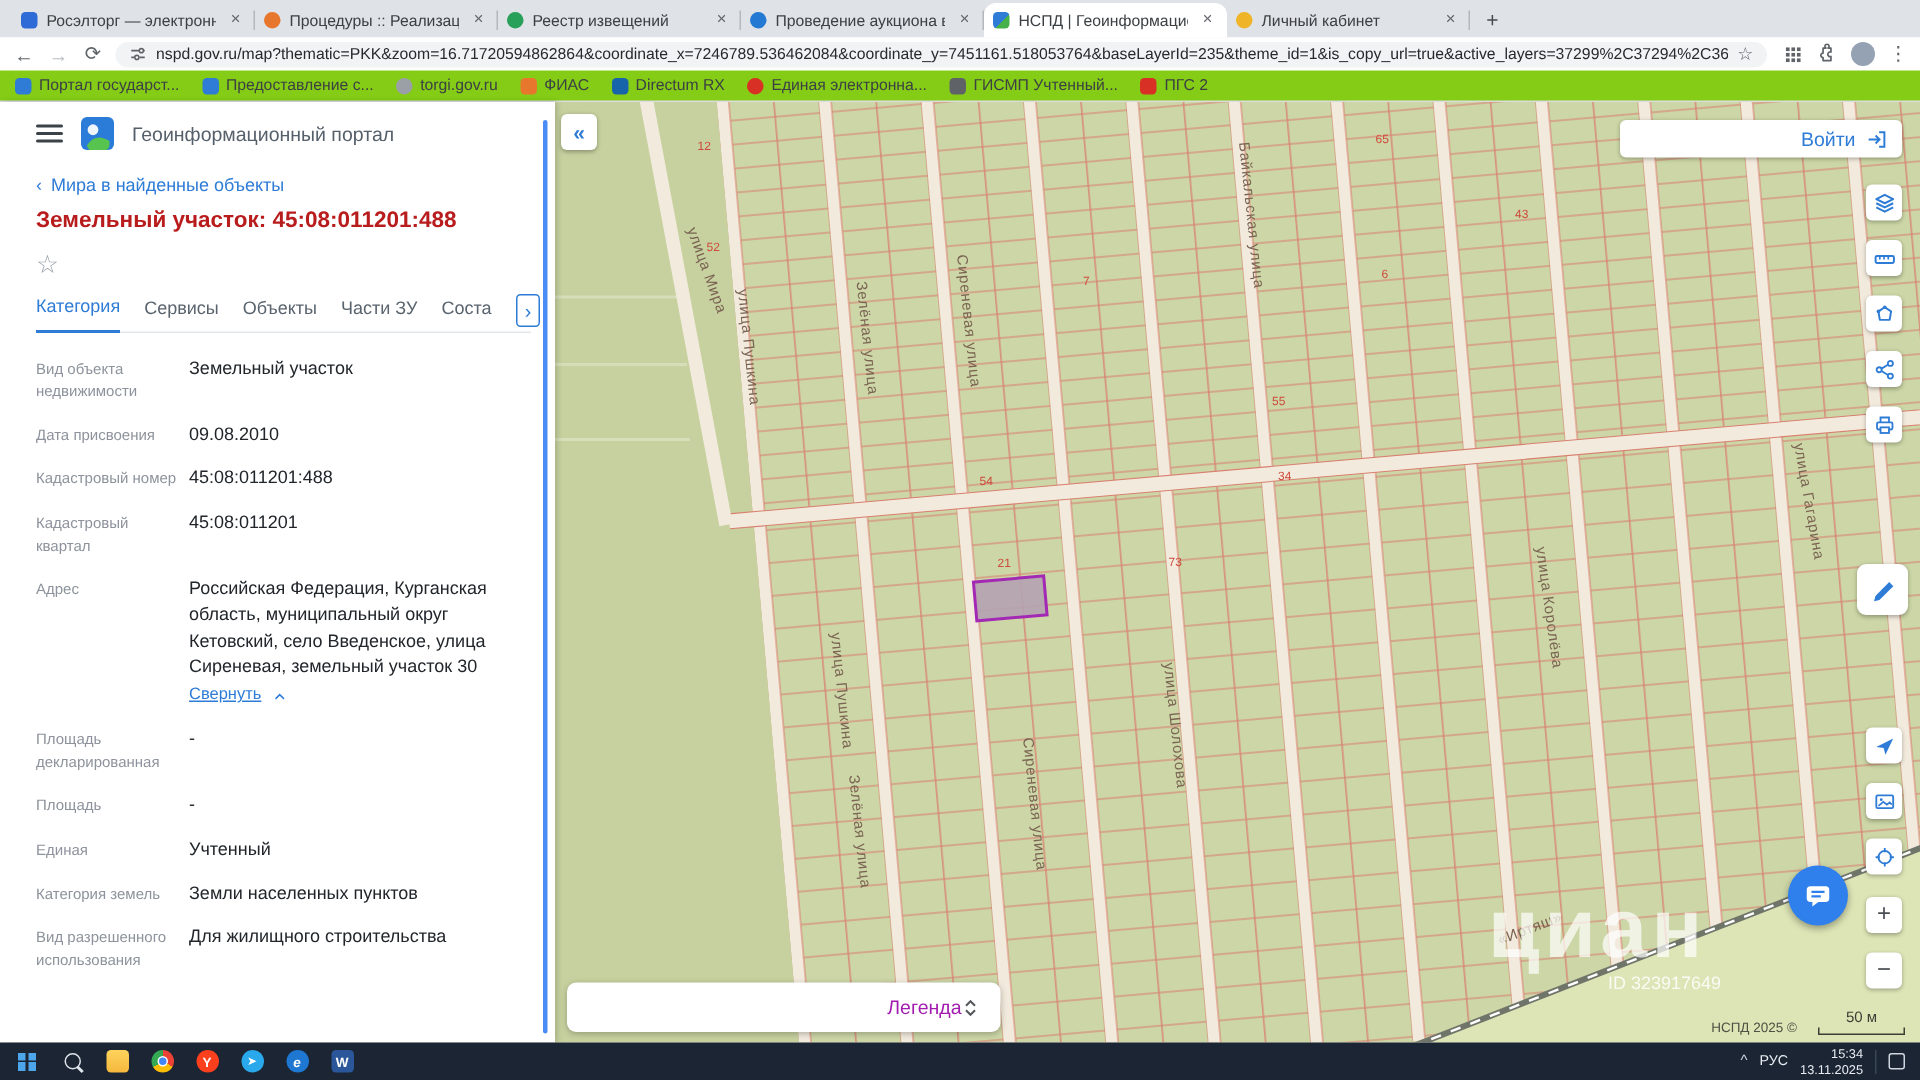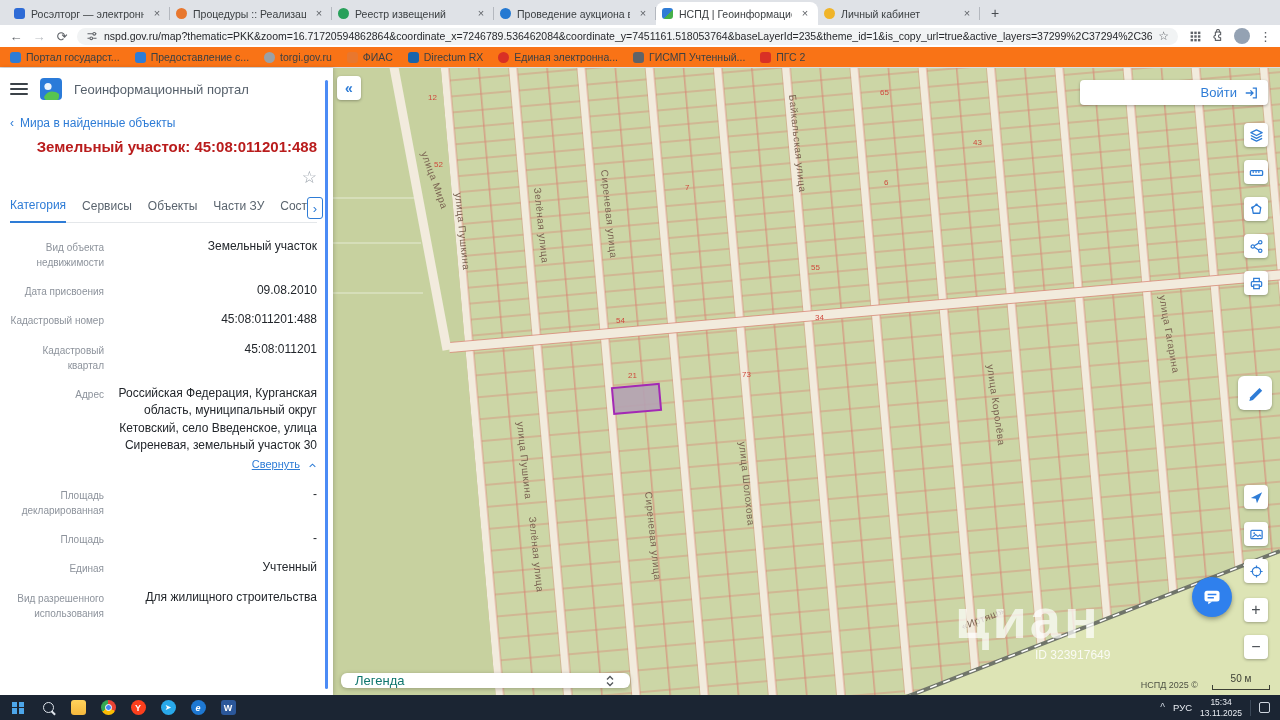--- a/index.html
+++ b/index.html
@@ -37,77 +37,77 @@
   .nav-ic.dis { color:#b9bdc2; }
   .omnibox { flex:1; height:17px; background:#f1f3f4; border-radius:9px; display:flex; align-items:center;
              padding:0 9px; gap:6px; min-width:0; }
   .omni-url { flex:1; font-size:10.5px; color:#27292d; white-space:nowrap; overflow:hidden; }
   .omni-star { font-size:12px; color:#5f6368; flex:none; }
   .ext-cluster { display:flex; align-items:center; gap:9px; flex:none; padding-left:4px; }
   .avatar { width:16px; height:16px; border-radius:50%; background:#94a2b3; }
   .kebab { font-size:13px; color:#5f6368; }
 
   
-  .bookmarks { position:absolute; top:47px; height:21px; left:0; right:0; background:#f97316;
+  .bookmarks { position:absolute; top:47px; height:21px; left:0; right:0; background:#84cc16;
                border-bottom:1px solid #dadce0; display:flex; align-items:center; padding:0 10px; gap:15px;
                font-size:10.5px; color:#3c4043; }
   .bm { display:flex; gap:5px; align-items:center; white-space:nowrap; }
   .bm .ic { width:11px; height:11px; border-radius:3px; flex:none; }
   .b0 .ic { background:#2e7cd6; } .b1 .ic { background:#2e7cd6; }
   .b2 .ic { background:#9aa0a6; border-radius:50%; } .b3 .ic { background:#e8772e; }
   .b4 .ic { background:#1864ab; } .b5 .ic { background:#d93025; border-radius:50%; }
   .b6 .ic { background:#5f6368; } .b7 .ic { background:#d93025; }
 
   
   .main { position:absolute; top:68px; bottom:25px; left:0; right:0; display:flex; }
 
   
-  .panel { width:333px; flex:none; background:#fff; position:relative; z-index:5;
-           box-shadow:1px 0 4px rgba(0,0,0,.18); padding:10px 16px 0 10px;text-align:right; }
+  .panel { width:370px; flex:none; background:#fff; position:relative; z-index:5;
+           box-shadow:1px 0 4px rgba(0,0,0,.18); padding:10px 16px 0 24px; }
   .p-head { display:flex; align-items:center; gap:12px; }
   .burger { width:18px; display:flex; flex-direction:column; gap:3px; }
   .burger i { height:2px; background:#3b4248; border-radius:1px; }
   .p-apptitle { font-size:13px; color:#56606b; }
   .backlink { margin:16px 0 4px; color:#2e7cd6; font-size:12px; display:flex; gap:6px; align-items:center; }
   .p-title { font-size:15px; font-weight:bold; color:#b91c1c; margin:8px 0 12px; }
   .star { font-size:17px; color:#9aa2ab; margin:2px 0 10px; }
   .ptabs { display:flex; gap:16px; align-items:flex-end; border-bottom:1px solid #e4e7ea; font-size:12px;
            color:#5a646e; position:relative; margin-top:6px; }
   .ptab { padding-bottom:9px; white-space:nowrap; }
   .ptab.active { color:#2e7cd6; border-bottom:2px solid #2e7cd6; margin-bottom:-1px; }
   .tabs-more { position:absolute; right:-6px; bottom:3px; width:16px; height:22px; background:#fff;
                border:1px solid #2e7cd6; color:#2e7cd6; display:flex; align-items:center; justify-content:center;
                border-radius:3px; font-size:13px; }
   .fields { margin-top:15px; }
   .frow { display:flex; margin-bottom:12px; }
   .flabel { width:102px; flex:none; font-size:10px; color:#8d939c; line-height:1.5; padding-top:2px; padding-right:8px; }
   .fvalue { flex:1; font-size:12px; color:#22262b; line-height:1.45; }
   .flink { display:inline-flex; align-items:center; color:#2e7cd6; font-size:11px; text-decoration:underline;
-           margin-top:3px; gap:8px;margin-left:20px; }
+           margin-top:3px; gap:8px; }
   .p-scroll { position:absolute; right:5px; top:12px; bottom:6px; width:3px; background:#4b8bf5; border-radius:2px; }
 
   
   .map { flex:1; position:relative; overflow:hidden; background:#c7d19f; }
   .mapsvg { position:absolute; left:0; top:0; }
   .map-btn { position:absolute; width:24px; height:24px; background:#fff; border-radius:4px;
              box-shadow:0 1px 3px rgba(0,0,0,.3); display:flex; align-items:center; justify-content:center;
              color:#2e7cd6; }
   .tool-col { position:absolute; display:flex; flex-direction:column; gap:13px; }
   .tool-col .map-btn { position:static; }
   .collapse-btn { left:4px; top:8px; font-size:14px; font-weight:bold; }
   .login { position:absolute; top:12px; right:12px; width:188px; height:25px; background:#fff; border-radius:4px;
            box-shadow:0 1px 3px rgba(0,0,0,.3); display:flex; align-items:center; justify-content:flex-end;
            gap:7px; padding:0 10px; color:#2e7cd6; font-size:13px; }
   .pencil-btn { right:8px; top:308px; width:34px; height:34px; border-radius:6px; }
   .chat { position:absolute; right:48px; top:509px; width:40px; height:40px; border-radius:50%;
           background:#2f80ed; box-shadow:0 2px 5px rgba(0,0,0,.35); display:flex; align-items:center; justify-content:center; }
   .zoom-btn { right:12px; font-size:16px; color:#4a4f55; }
-  .legend { position:absolute; left:8px; bottom:7px; width:289px; height:15px; background:#fff; border-radius:6px;
+  .legend { position:absolute; left:8px; bottom:7px; width:289px; height:33px; background:#fff; border-radius:6px;
             box-shadow:0 1px 4px rgba(0,0,0,.25); display:flex; align-items:center; padding:0 14px;
-            justify-content:space-between; font-size:13px; color:#0f766e; }
+            justify-content:flex-end; font-size:13px; color:#a21caf; }
   .scalebox { position:absolute; right:10px; bottom:5px; display:flex; align-items:flex-end; gap:14px;
               font-size:9px; color:#4e5144; }
   .scale { text-align:center; font-size:10px; color:#3c3f35; line-height:1.1; }
   .scale .bar { width:58px; height:5px; border:1.5px solid #3c3f35; border-top:none; margin-top:1px; }
   .watermark { position:absolute; left:622px; top:518px; color:rgba(255,255,255,.7); font-size:56px;
                font-weight:bold; letter-spacing:3px; pointer-events:none; }
   .wm-id { position:absolute; left:702px; top:580px; color:rgba(255,255,255,.85); font-size:12px; pointer-events:none; }
 
   
   .taskbar { position:absolute; bottom:0; left:0; right:0; height:25px; background:#1b2533;
@@ -123,21 +123,21 @@
   .a-folder { background:linear-gradient(#ffd35c,#f5b83d); }
   .a-chrome { border-radius:50%; background:conic-gradient(#ea4335 0 33%, #fbbc04 33% 66%, #34a853 66% 100%); position:relative; }
   .a-chrome::after { content:""; position:absolute; inset:4px; background:#4285f4; border:1.5px solid #fff; border-radius:50%; }
   .a-yandex { border-radius:50%; background:#fc3f1d; }
   .a-tg { border-radius:50%; background:#29a9eb; font-size:8px; }
   .a-edge { border-radius:50%; background:#1e78d2; font-style:italic; }
   .a-word { background:#2b579a; }
   .tray { margin-left:auto; display:flex; align-items:center; gap:8px; padding-right:6px; }
   .tray .chev { font-size:10px; color:#cfd6df; }
   .lang { font-size:9.5px; }
-  .clock { font-size:8.5px; line-height:1.25; text-align:center; }
+  .clock { font-size:8.5px; line-height:1.25; text-align:right; }
   .tray-div { width:1px; height:16px; background:#3a4757; }
   .notif { width:11px; height:11px; border:1.2px solid #cfd6df; border-radius:2px; }
 
   svg text { font-family:"Liberation Sans","DejaVu Sans",sans-serif; }
   .st { font-size:10px; fill:#7a6352; letter-spacing:.5px; }
   .pn { font-size:8px; fill:#cf4a3d; }
 </style>
 </head>
 <body>
 
@@ -315,20 +315,24 @@
       </div>
       <div class="frow">
         <div class="flabel">Площадь</div>
         <div class="fvalue">-</div>
       </div>
       <div class="frow">
         <div class="flabel">Единая</div>
         <div class="fvalue">Учтенный</div>
       </div>
       <div class="frow">
+        <div class="flabel">Категория земель</div>
+        <div class="fvalue">Земли населенных пунктов</div>
+      </div>
+      <div class="frow">
         <div class="flabel">Вид разрешенного использования</div>
         <div class="fvalue">Для жилищного строительства</div>
       </div>
     </div>
 
     <div class="p-scroll"></div>
   </div>
 
   <div class="map">
     <svg class="mapsvg" width="947" height="627" viewBox="0 0 947 627">

